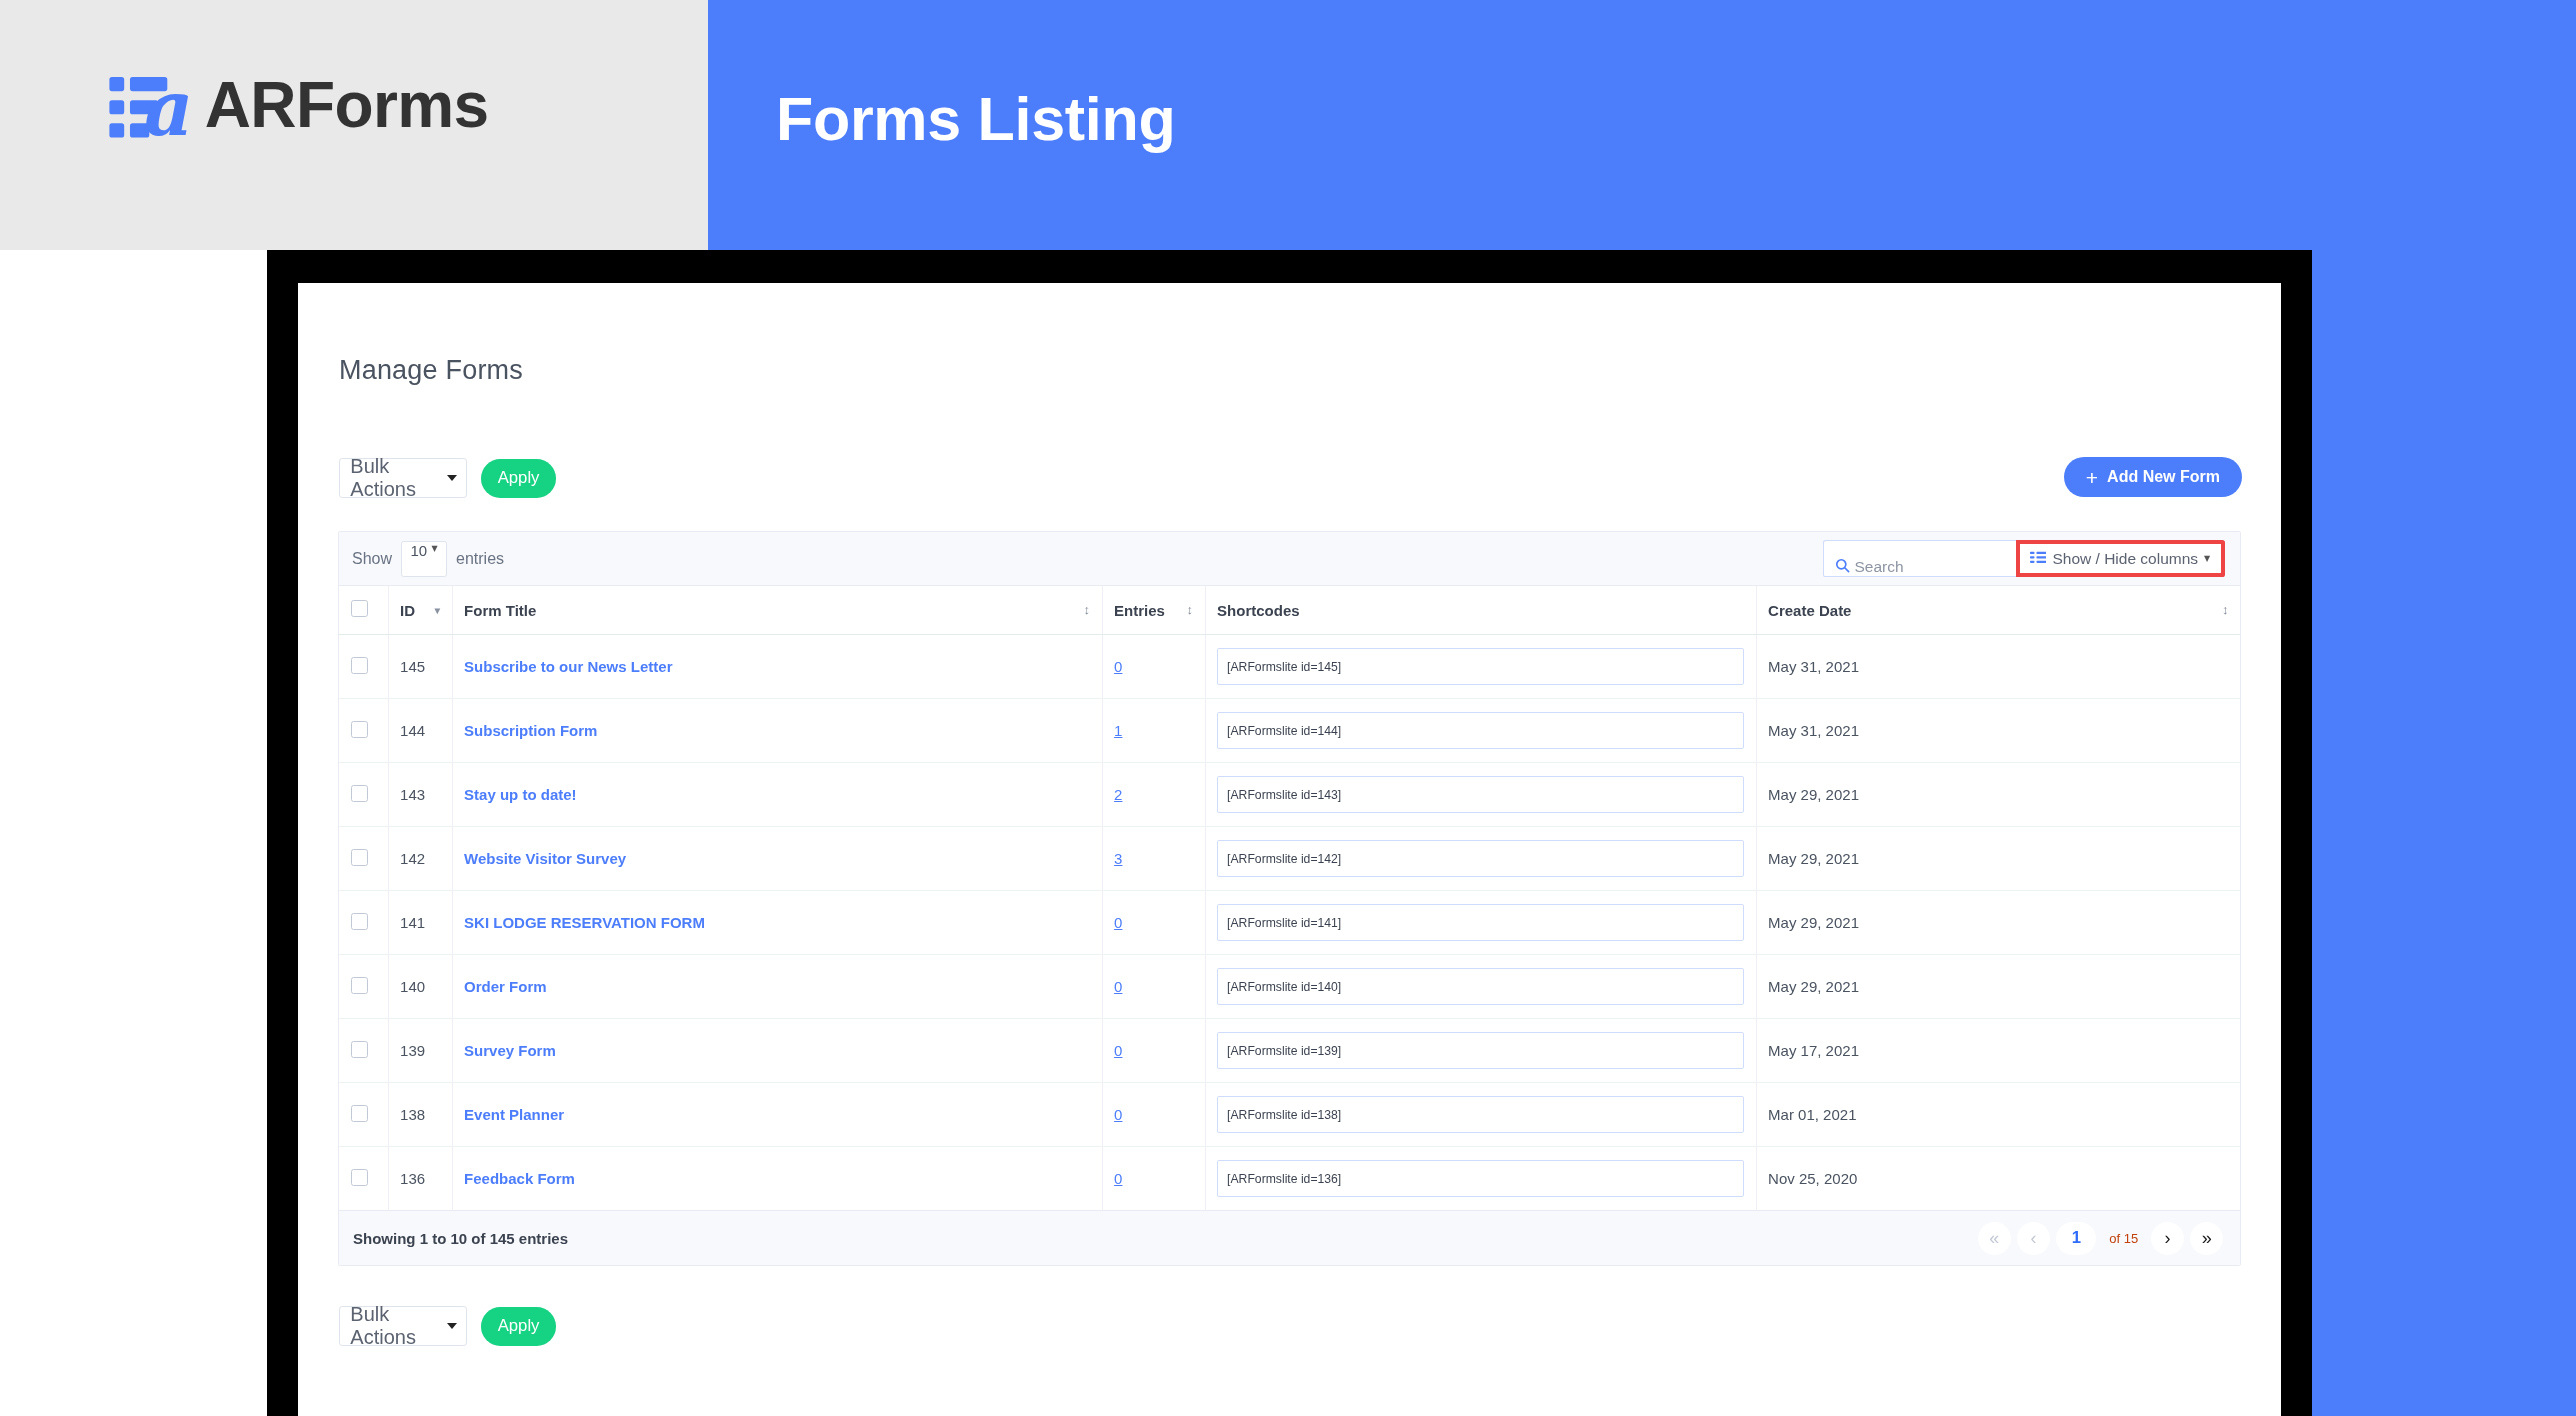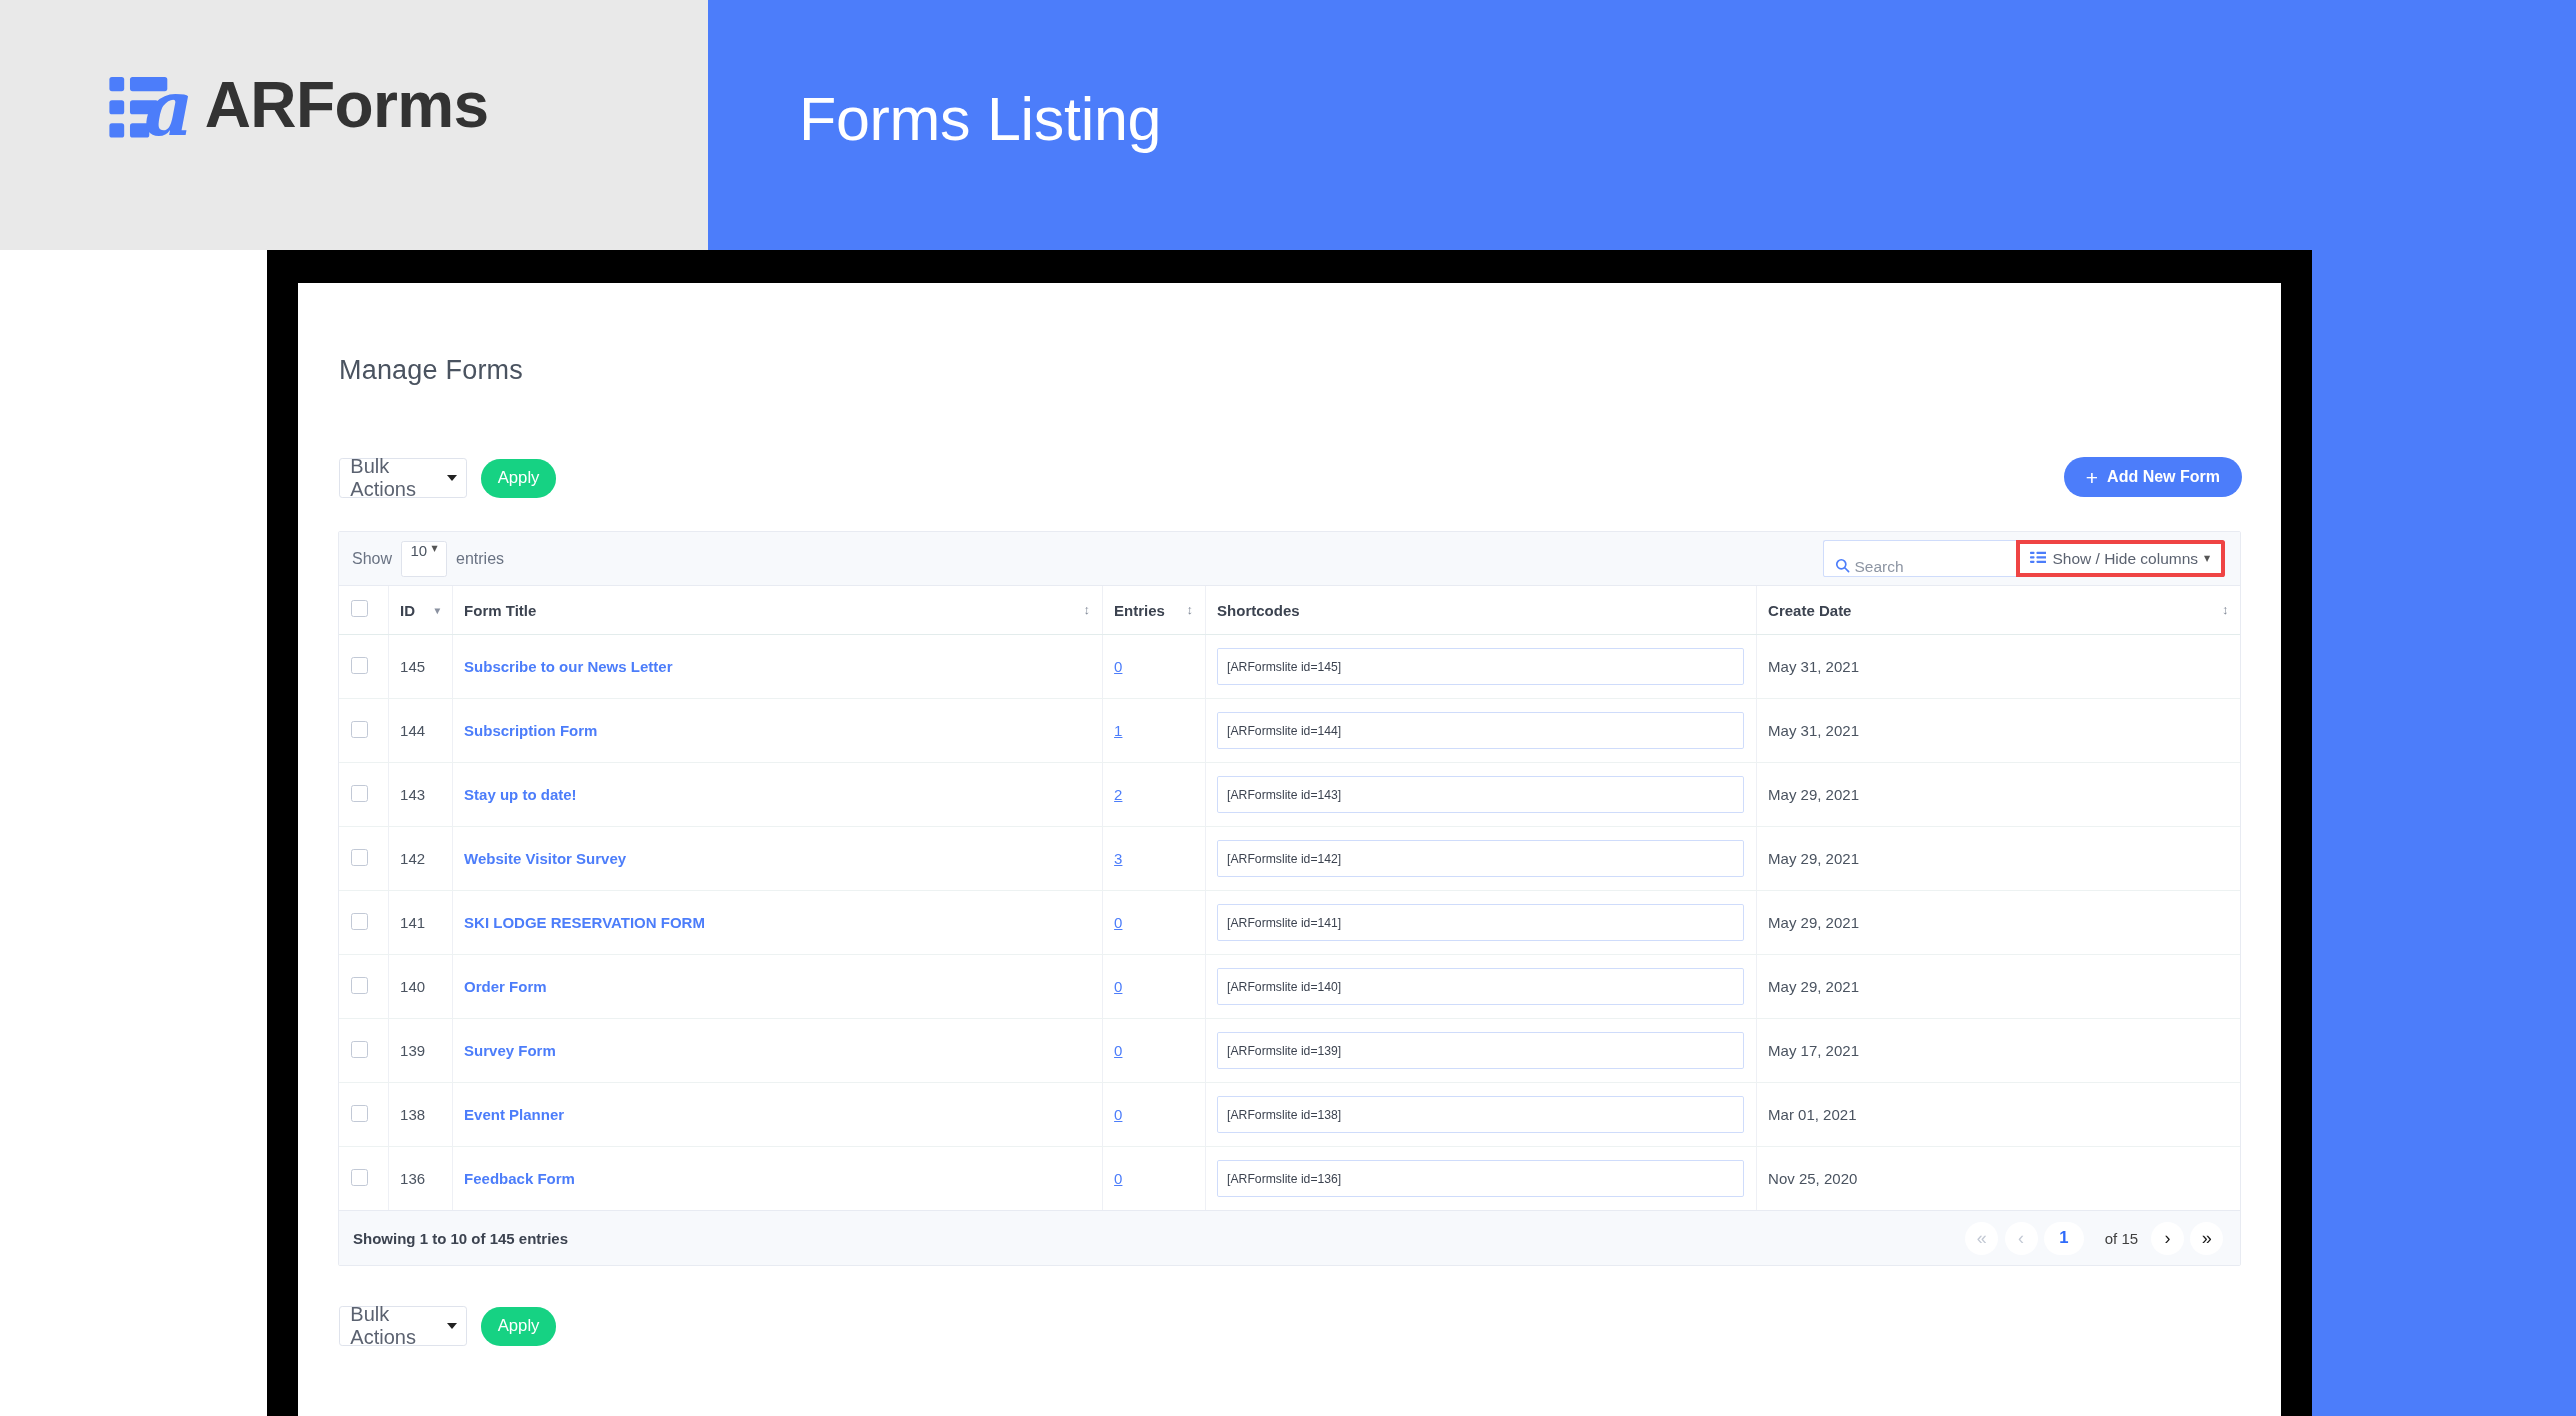--- a/index.html
+++ b/index.html
@@ -33,22 +33,22 @@
   }
   .logo-mark {
     position: relative; width: 80px; height: 74px;
   }
   .logo-mark svg { display: block; }
   .logo-text {
     font-size: 64px; font-weight: 700; color: #333333;
     letter-spacing: -0.6px; line-height: 1;
   }
   .banner-title {
-    position: absolute; left: 799px; top: 84px;
-    font-size: 61px; font-weight: 400; color: #ffffff;
+    position: absolute; left: 776px; top: 84px;
+    font-size: 61px; font-weight: 700; color: #ffffff;
     letter-spacing: -0.3px; z-index: 5;
   }
 
   
   .device-frame {
     position: absolute; left: 267px; top: 250px;
     width: 2045px; height: 1167px;
     background: #000000;
     z-index: 10;
   }
@@ -227,21 +227,21 @@
     font-family: "Liberation Sans", sans-serif;
   }
   .pg-btn.disabled { color: #c3c9d4; cursor: default; }
   .pg-page {
     width: 40px; height: 33px; border-radius: 16.7px;
     background: #ffffff; border: none;
     display: flex; align-items: center; justify-content: center;
     font-size: 16.7px; font-weight: 700; color: #2f6bfa;
     font-family: "Liberation Sans", sans-serif;
   }
-  .pg-of { font-size: 15px; color: #404040; padding: 0 6.4px; margin-left: 8px; }
+  .pg-of { font-size: 13px; color: #c2410c; padding: 0 6.4px; }
 </style>
 </head>
 <body>
 
 <div class="banner-right"></div>
 <div class="banner-bottom-left"></div>
 <div class="banner-left"></div>
 
 <div class="logo-wrap">
   <div class="logo-mark">

